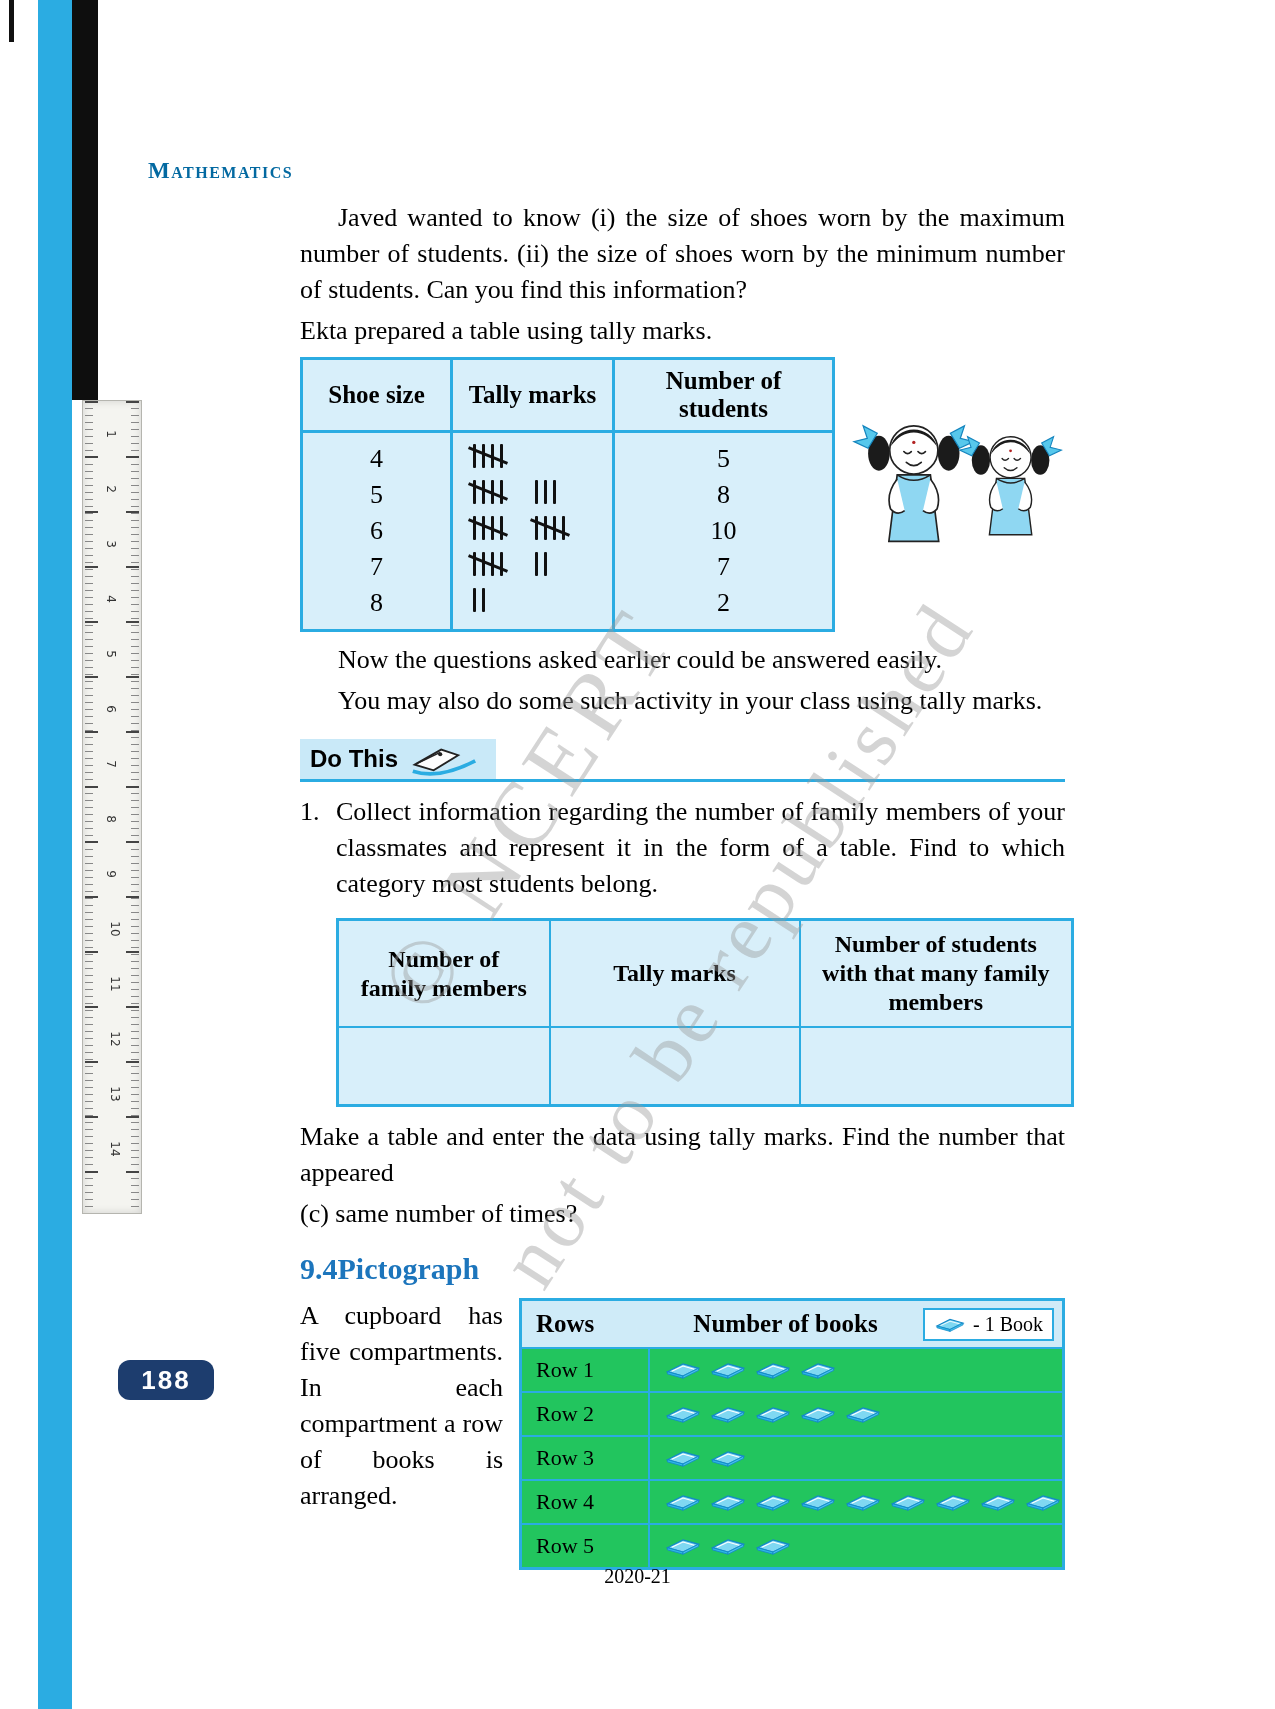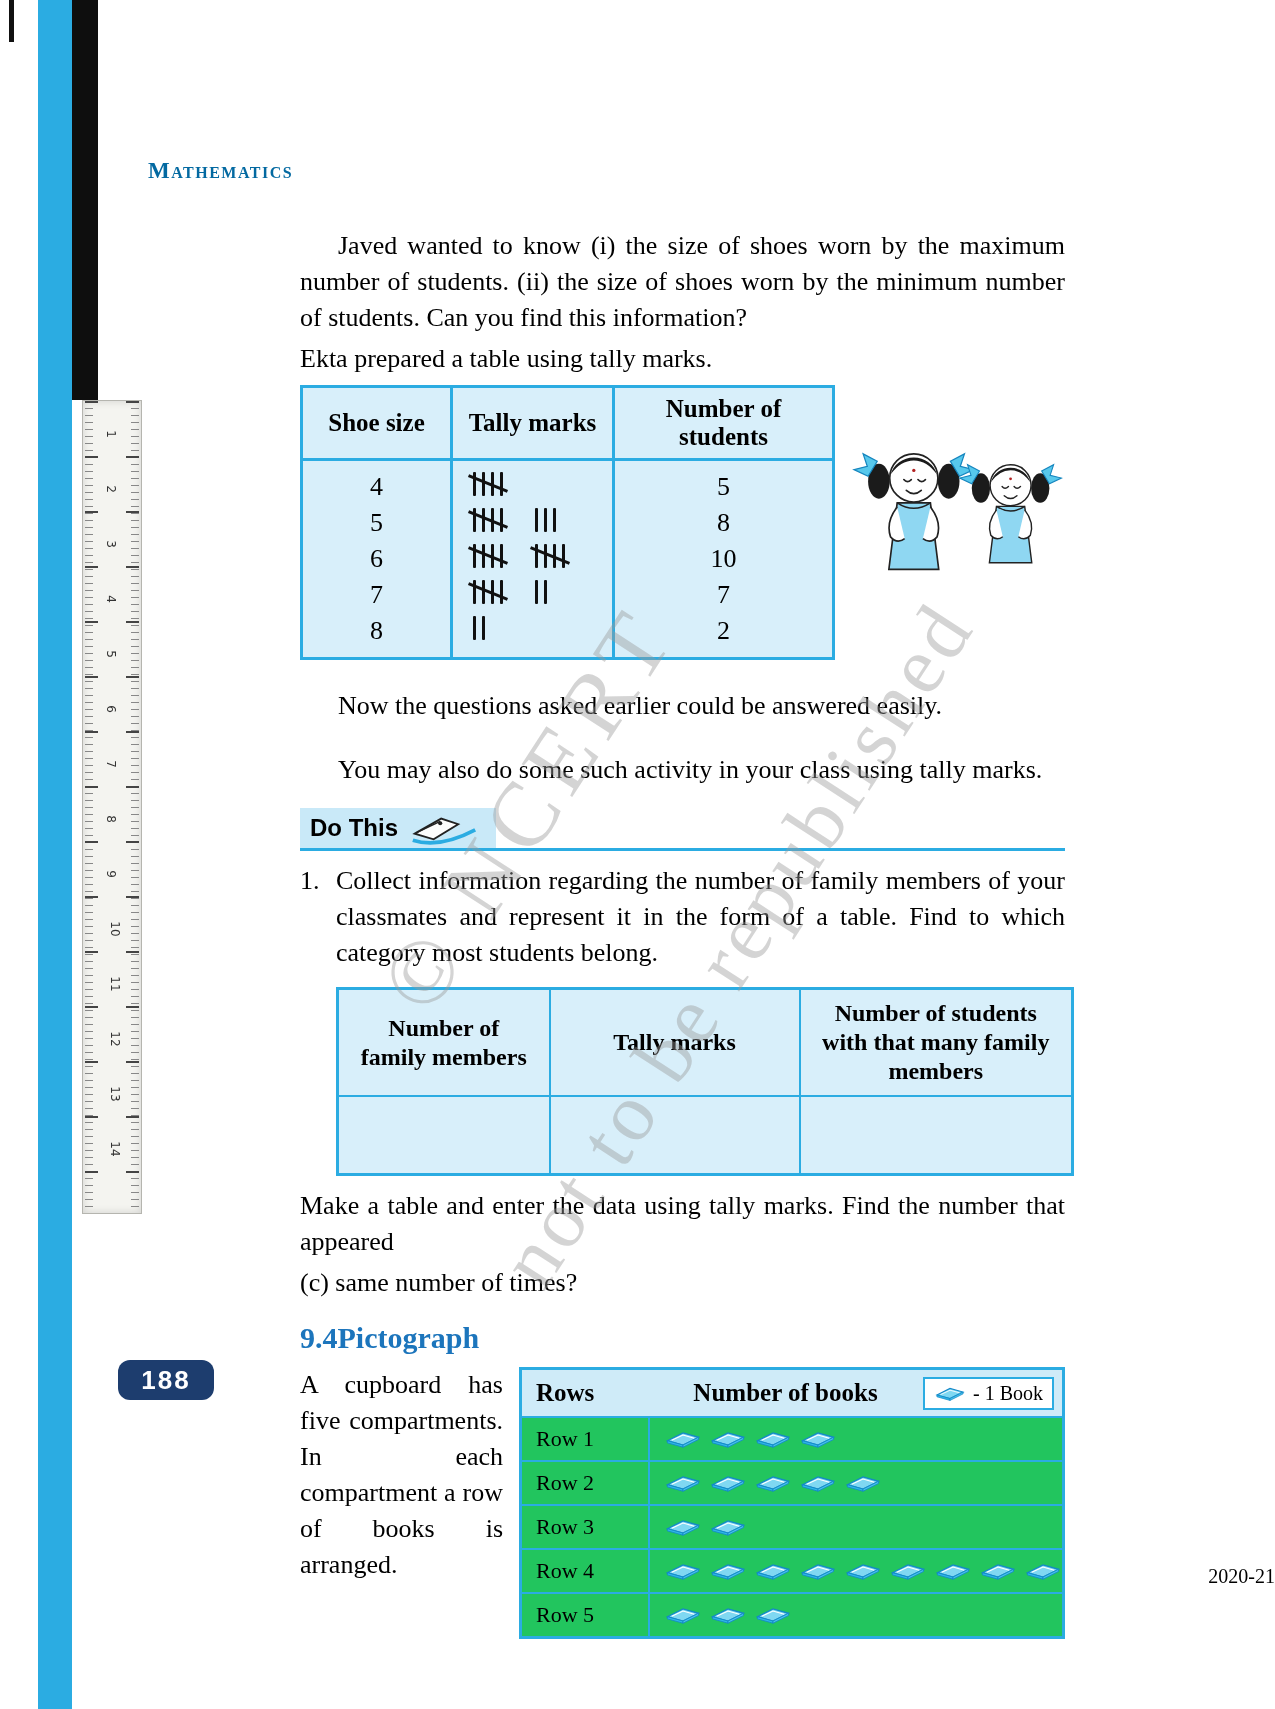--- a/index.html
+++ b/index.html
@@ -48,31 +48,31 @@
   .wm-line1 { font-size:92px; letter-spacing:10px; margin-bottom:150px; }
   .wm-line2 { font-size:82px; letter-spacing:5px; }
 
   
   .page-badge {
     position:absolute; left:118px; top:1360px; width:96px; height:40px;
     background:#1D3D6E; color:#fff; font-family:"Liberation Sans",sans-serif;
     font-weight:bold; font-size:26px; display:flex; align-items:center;
     justify-content:center; border-radius:12px; letter-spacing:2px;
   }
-  .footer { position:absolute; left:0; right:0; top:1565px; text-align:right; font-size:20px; }
+  .footer { position:absolute; left:0; right:0; top:1565px; text-align:center; font-size:20px; }
 
   
   .running-head {
     position:absolute; left:148px; top:158px; color:#0369a1; font-weight:bold;
     font-variant:small-caps; font-size:23px; letter-spacing:1.5px;
   }
   .content { position:absolute; left:300px; top:200px; width:765px; }
 
   .para { font-size:26px; line-height:36px; text-align:justify; margin:0 0 5px 0; }
-  .indent { text-indent:38px;margin-top:28px; }
+  .indent { text-indent:38px; }
 
   
   .table-and-art { display:flex; margin:8px 0 10px 0; align-items:flex-start; }
   table.shoe-table {
     border-collapse:collapse; background:#D8EFFA; border:3px solid #2BACE2; width:540px;
   }
   .shoe-table th {
     border-bottom:3px solid #2BACE2; border-right:3px solid #2BACE2;
     font-size:25px; padding:7px 6px; text-align:center;
   }

